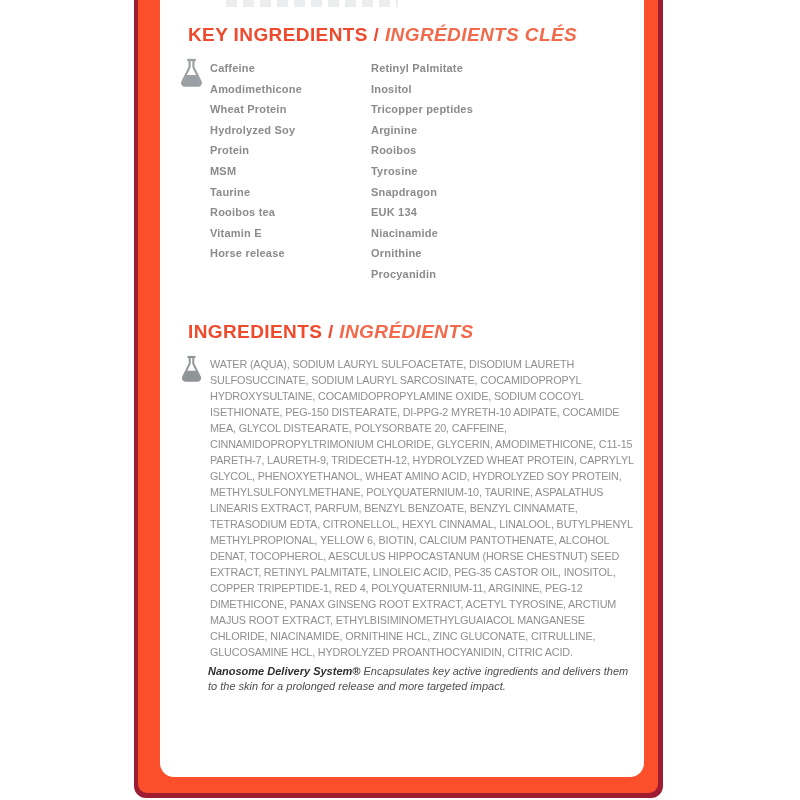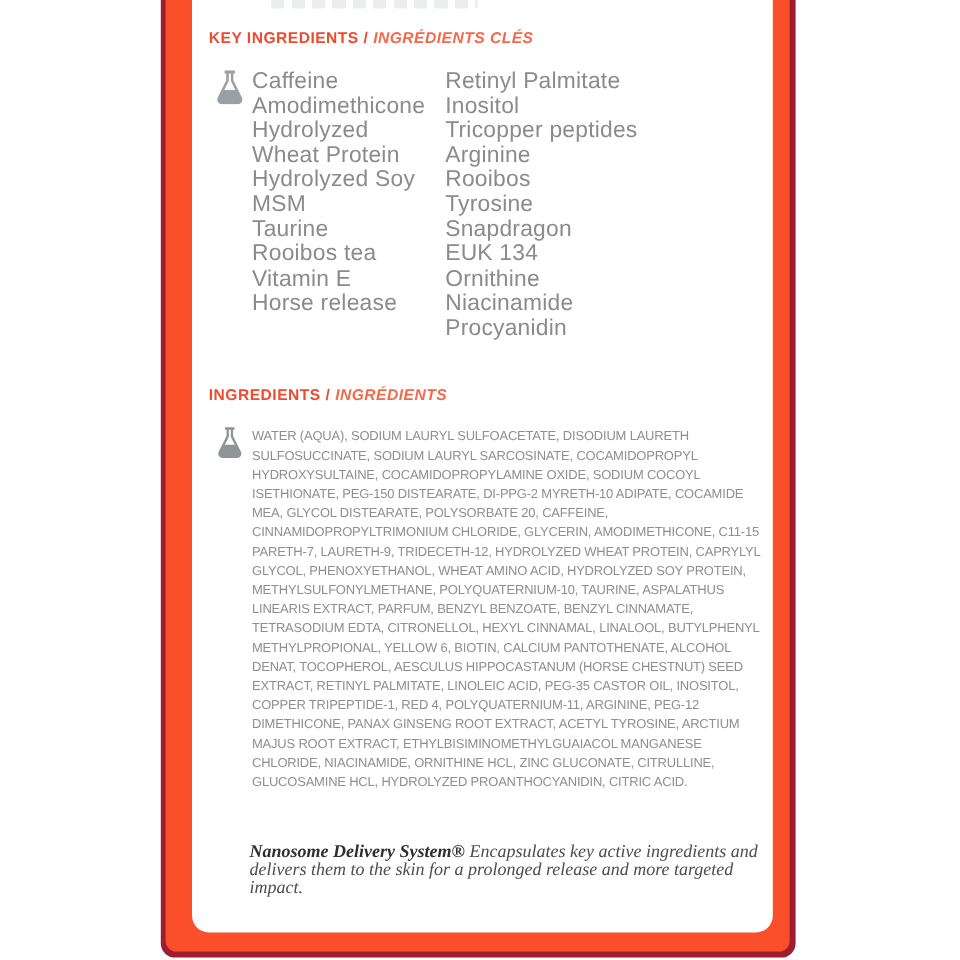--- a/index.html
+++ b/index.html
@@ -10,37 +10,37 @@
                background:#9e1d33;border-radius:0 0 12px 12px;}
   
   .frame-orange{position:absolute;left:138px;top:-40px;width:520px;height:833px;
                 background:#fb4f2b;border-radius:0 0 9px 9px;}
   
   .card{position:absolute;left:160px;top:-40px;width:484px;height:817px;
         background:#ffffff;border-radius:14px;}
   
   .top-remnant{position:absolute;left:66px;top:40px;width:172px;height:7px;opacity:.55;
     background:repeating-linear-gradient(90deg,#dcdee0 0 11px,transparent 11px 17px);}
-  .heading{position:absolute;left:14px;white-space:nowrap;font-size:13px;letter-spacing:.4px;text-align:right;}
+  .heading{position:absolute;left:28px;white-space:nowrap;font-size:19px;letter-spacing:.4px;text-align:right;}
   .h1{top:64px;}
   .h2{top:361px;}
   .h-bold{font-weight:bold;color:#ef4a2d;}
   .h-italic{font-style:italic;font-weight:600;color:#f3694b;}
   .flask{position:absolute;}
   .flask1{left:19px;top:98px;width:25px;height:29px;}
   .flask2{left:20px;top:395px;width:23px;height:27px;}
-  .col{position:absolute;top:98px;color:#8b8b8b;font-size:19px;font-weight:400;
+  .col{position:absolute;top:98px;color:#8b8b8b;font-size:11px;font-weight:700;
        letter-spacing:.2px;line-height:20.6px;}
   .col1{left:50px;}
   .col2{left:211px;}
   .ing-text{position:absolute;left:50px;top:396px;width:430px;color:#8f8f8f;
             font-size:10.8px;font-weight:normal;font-stretch:condensed;
             letter-spacing:-.15px;line-height:16px;text-transform:uppercase;}
-  .note{position:absolute;left:48px;top:743px;width:424px;font-style:italic;
-        font-size:15px;line-height:15px;color:#4d4d4d;font-family:Liberation Serif, serif;}
+  .note{position:absolute;left:48px;top:704px;width:424px;font-style:italic;
+        font-size:11px;line-height:15px;color:#4d4d4d;}
   .note b{color:#2f2f2f;}
 </style>
 </head>
 <body>
 
 <div class="stage">
   <div class="frame-outer"></div>
   <div class="frame-orange"></div>
 
   <div class="card">
@@ -53,40 +53,40 @@
 
     <svg class="flask flask1" viewBox="0 0 26 30">
       <path d="M8.5 2h9" stroke="#9aa0a4" stroke-width="2.4" fill="none"></path>
       <path d="M11 2.5v7L3.5 24.5a3 3 0 0 0 2.7 4.3h13.6a3 3 0 0 0 2.7-4.3L15 9.5v-7" stroke="#9aa0a4" stroke-width="2.2" fill="none" stroke-linejoin="round"></path>
       <path d="M7.8 17.5L4 24.8a2.4 2.4 0 0 0 2.2 3.4h13.6a2.4 2.4 0 0 0 2.2-3.4l-3.8-7.3z" fill="#9aa0a4"></path>
     </svg>
 
     <div class="col col1">
         <div class="list-line">Caffeine</div>
         <div class="list-line">Amodimethicone</div>
-        <div class="list-line">Hydrolyzed</div>
         <div class="list-line">Wheat Protein</div>
         <div class="list-line">Hydrolyzed Soy</div>
+        <div class="list-line">Protein</div>
         <div class="list-line">MSM</div>
         <div class="list-line">Taurine</div>
         <div class="list-line">Rooibos tea</div>
         <div class="list-line">Vitamin E</div>
         <div class="list-line">Horse release</div>
       </div>
     <div class="col col2">
         <div class="list-line">Retinyl Palmitate</div>
         <div class="list-line">Inositol</div>
         <div class="list-line">Tricopper peptides</div>
         <div class="list-line">Arginine</div>
         <div class="list-line">Rooibos</div>
         <div class="list-line">Tyrosine</div>
         <div class="list-line">Snapdragon</div>
         <div class="list-line">EUK 134</div>
+        <div class="list-line">Niacinamide</div>
         <div class="list-line">Ornithine</div>
-        <div class="list-line">Niacinamide</div>
         <div class="list-line">Procyanidin</div>
       </div>
 
     <div class="heading h2">
       <span class="h-bold">INGREDIENTS /</span>
       <span class="h-italic">INGRÉDIENTS</span>
     </div>
 
     <svg class="flask flask2" viewBox="0 0 26 30">
       <path d="M8.5 2h9" stroke="#8f9497" stroke-width="2.4" fill="none"></path>

